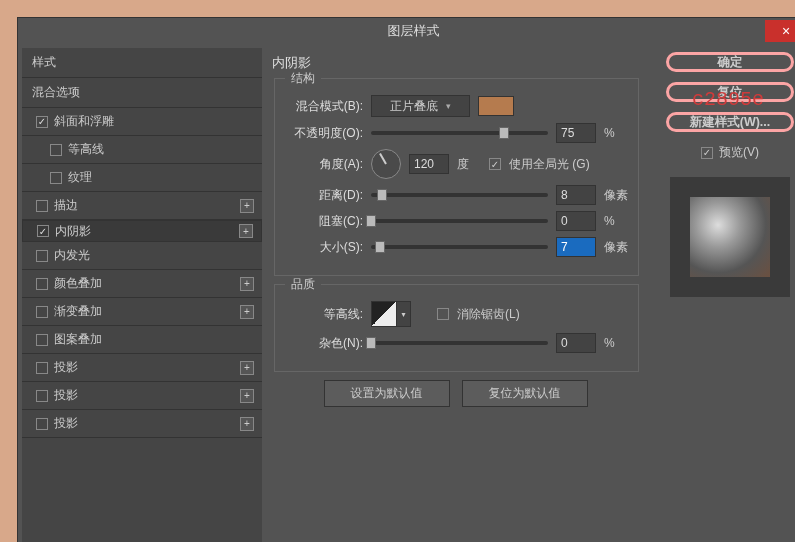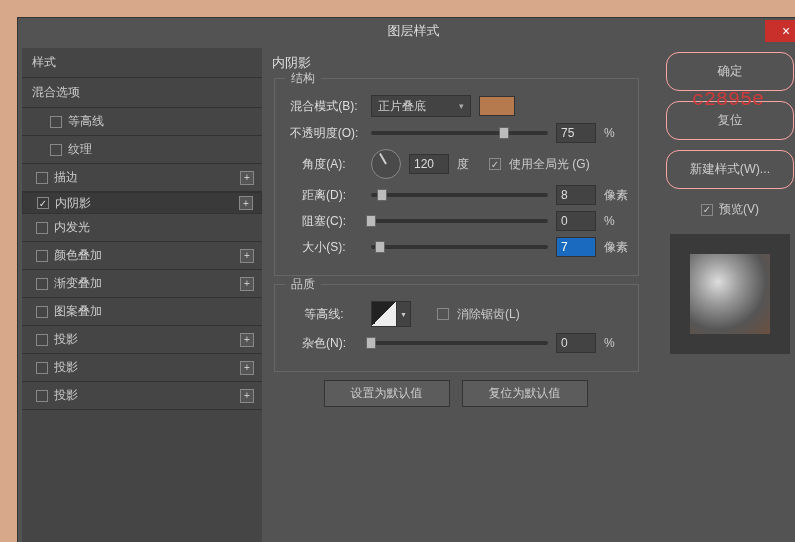--- a/index.html
+++ b/index.html
@@ -18,56 +18,60 @@
 .left .chk.on::after { content: "✓"; color: #ddd; }
 .left .plus { position: absolute; right: 8px; width: 14px; height: 14px; border: 1px solid #888; display: inline-flex; align-items: center; justify-content: center; font-size: 10px; background: #555; }
 .left .footer { margin-top: auto; display: flex; align-items: center; gap: 12px; padding: 6px 10px; border-top: 1px solid #333; }
 .left .footer .ico { color: #bbb; font-size: 13px; }
 .left .footer .trash { margin-left: auto; }
 .mid { flex: 1; background: #535353; padding: 4px 6px 0 0; }
 .section-title { padding: 2px 4px 6px 4px; color: #ddd; font-size: 13px; }
 .fieldset { border: 1px solid #666; margin: 0 4px 8px 6px; padding: 10px 10px 12px 10px; position: relative; }
 .fieldset .legend { position: absolute; top: -9px; left: 10px; background: #535353; padding: 0 6px; font-size: 12px; }
 .row { display: flex; align-items: center; gap: 8px; margin: 6px 0; }
-.lbl { width: 78px; text-align: center; font-size: 12px; color: #ddd; }
-.sel { background: #434343; border: 1px solid #333; height: 22px; padding: 2px 6px; display: flex; align-items: center; gap: 33px; }
+.lbl { width: 78px; text-align: right; font-size: 12px; color: #ddd; }
+.sel { background: #434343; border: 1px solid #333; height: 22px; padding: 2px 18px; display: flex; align-items: center; gap: 8px; }
 .sel .arrow { font-size: 9px; color: #aaa; }
 .swatch { width: 36px; height: 20px; background: #b57b4e; border: 1px solid #333; }
 .slider { flex: 1; height: 4px; background: #333; border-radius: 2px; position: relative; min-width: 90px; }
 .slider .thumb { position: absolute; top: -4px; width: 10px; height: 12px; background: #bbb; border: 1px solid #666; transform: translateX(-50%); }
 .num { width: 40px; height: 20px; background: #434343; border: 1px solid #333; color: #ddd; text-align: left; padding: 2px 4px; }
 .num.hl { background: #1a6bbf; color: #fff; }
 .unit { width: 24px; font-size: 12px; color: #ccc; }
 .dial { width: 30px; height: 30px; border: 1px solid #888; border-radius: 50%; position: relative; background: #4a4a4a; }
 .dial::after { content: ""; position: absolute; width: 2px; height: 12px; background: #ccc; top: 2px; left: 50%; transform-origin: bottom center; transform: translateX(-50%) rotate(-30deg); }
 .chk2 { width: 12px; height: 12px; border: 1px solid #888; display: inline-flex; align-items: center; justify-content: center; font-size: 10px; }
 .chk2.on::after { content: "✓"; }
 .btn-sm { background: #5c5c5c; border: 1px solid #333; padding: 4px 26px; cursor: pointer; font-size: 12px; }
 .quality-cont { width: 26px; height: 26px; background: linear-gradient(135deg,#222 0%,#222 50%,#eee 50%,#eee 100%); border: 1px solid #333; }
 .arrow-dn { width: 14px; height: 26px; background: #434343; border: 1px solid #333; border-left: none; display: flex; align-items: center; justify-content: center; font-size: 8px; }
 .right { width: 150px; padding: 4px 2px; display: flex; flex-direction: column; gap: 10px; align-items: center; }
-.btn { width: 128px; height: 39px; background: #535353; border: 1px solid #fca5a5; border-radius: 13px; display: flex; align-items: center; justify-content: center; cursor: pointer; font-size: 12.5px; }
+.btn { width: 128px; height: 20px; background: #535353; border: 3px solid #fca5a5; border-radius: 13px; display: flex; align-items: center; justify-content: center; cursor: pointer; font-size: 12.5px; font-weight: bold; }
 .preview-row { display: flex; align-items: center; gap: 6px; margin-top: 2px; }
 .preview { width: 120px; height: 120px; background: #3a3a3a; margin-top: 6px; display: flex; align-items: center; justify-content: center; }
 .preview .img { width: 80px; height: 80px; background: radial-gradient(circle at 35% 35%, #ddd 0%, #999 30%, #555 65%, #6b5040 100%); }
 .watermark { position: absolute; color: #d03a3a; font-size: 20px; font-family: Liberation Mono, monospace; pointer-events: none; }
 </style>
 </head>
 <body>
 
 <div class="wrap">
   <div class="titlebar">
     <div class="title">图层样式</div>
     <div class="close">×</div>
   </div>
   <div class="content">
     <div class="left">
       <div class="hdr">样式</div>
       <div class="hdr">混合选项</div>
       <div id="style-list">
+          <div class="item">
+            <span class="chk on"></span>
+            <span>斜面和浮雕</span>
+          </div>
           <div class="item sub">
             <span class="chk"></span>
             <span>等高线</span>
           </div>
           <div class="item sub">
             <span class="chk"></span>
             <span>纹理</span>
           </div>
           <div class="item">
             <span class="chk"></span>

